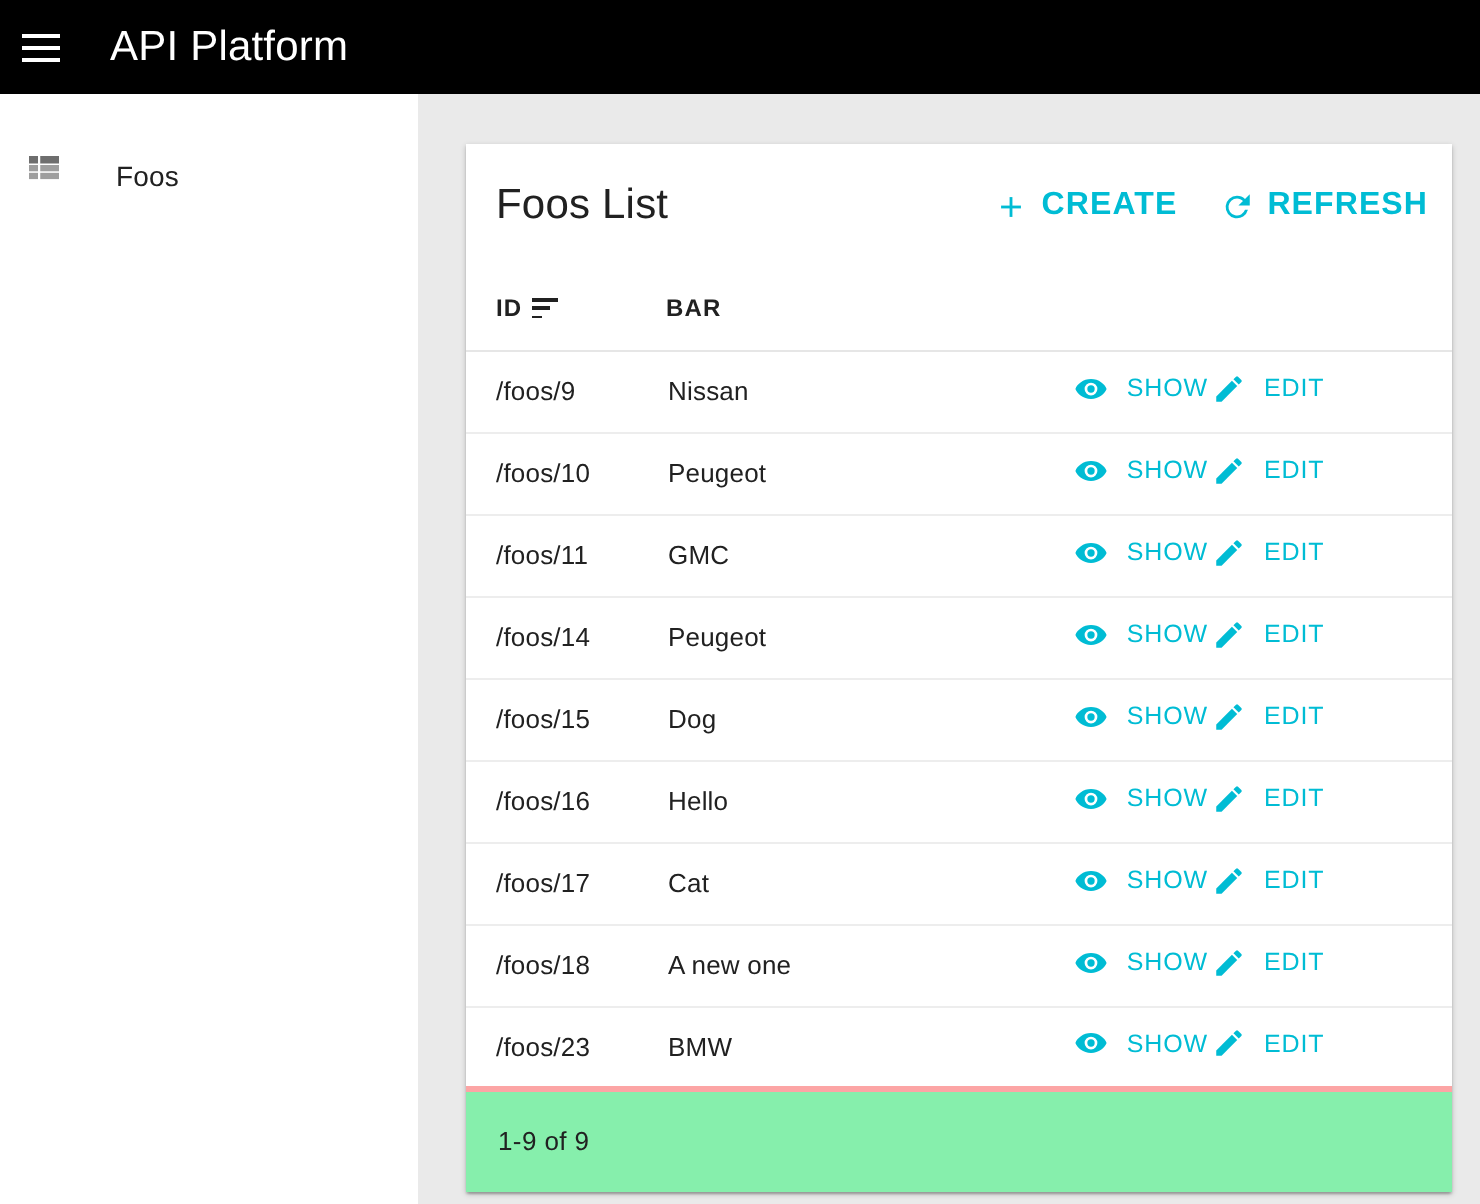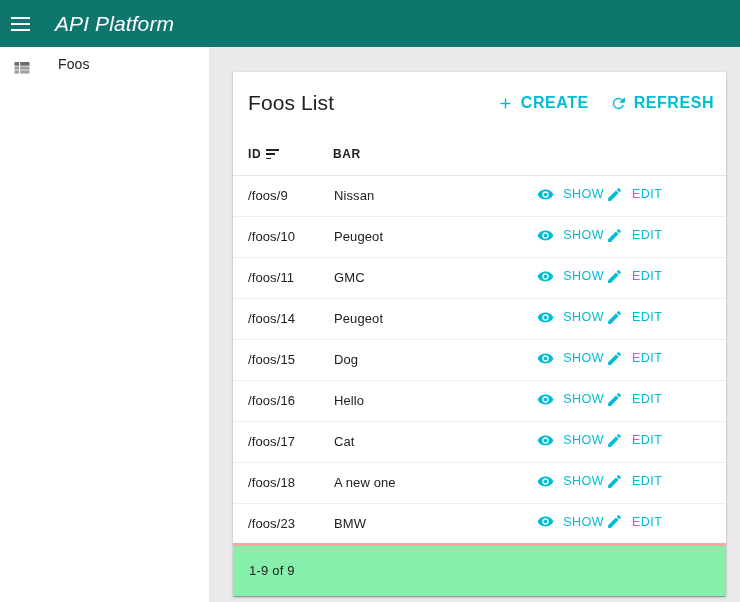--- a/index.html
+++ b/index.html
@@ -16,25 +16,24 @@
     color: #212121;
     -webkit-font-smoothing: antialiased;
   }
 
   
   .appbar {
     position: absolute;
     top: 0; left: 0;
     width: 740px;
     height: 47px;
-    background: #0f766e;
+    background: #000000;
     display: flex;
     align-items: center;
     z-index: 10;
-    font-style: italic;
   }
   .menu-btn {
     width: 24px;
     height: 24px;
     margin-left: 11px;
     margin-right: 20px;
     display: flex;
     flex-direction: column;
     justify-content: center;
     gap: 4px;
@@ -67,21 +66,21 @@
 
   
   .sidebar {
     width: 209px;
     flex: none;
     background: #ffffff;
     padding-top: 9px;
   }
   .nav-item {
     display: flex;
-    align-items: flex-start;
+    align-items: flex-end;
     height: 40px;
     padding-left: 10px;
     cursor: pointer;
   }
   .nav-icon {
     width: 24px;
     height: 24px;
     flex: none;
     display: flex;
     align-items: center;

